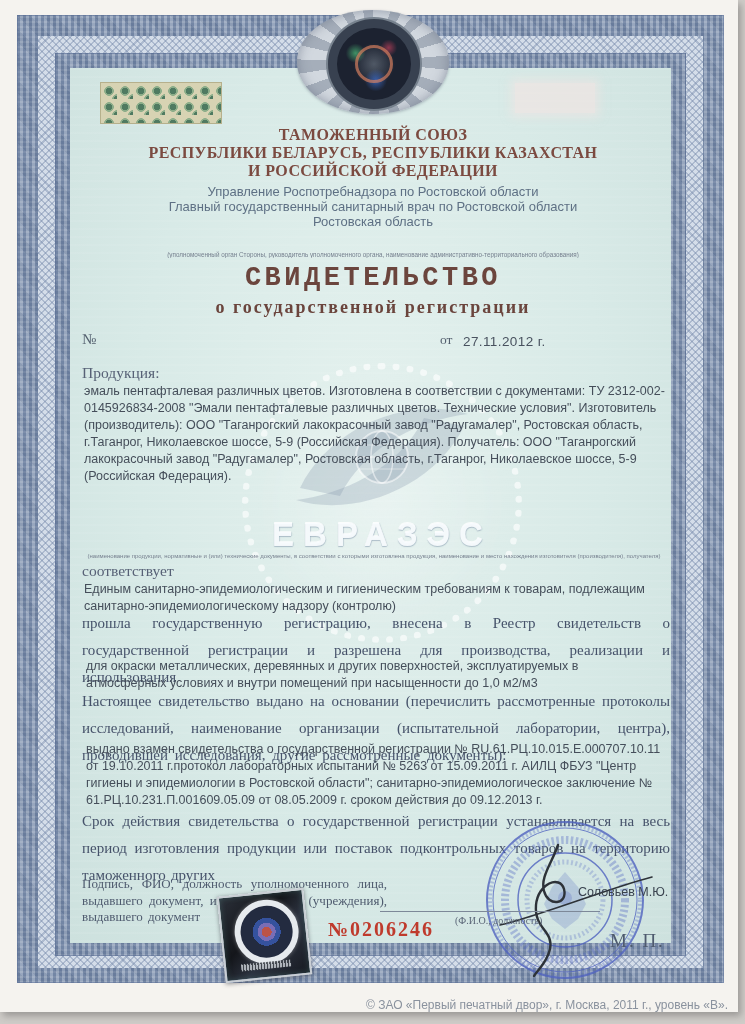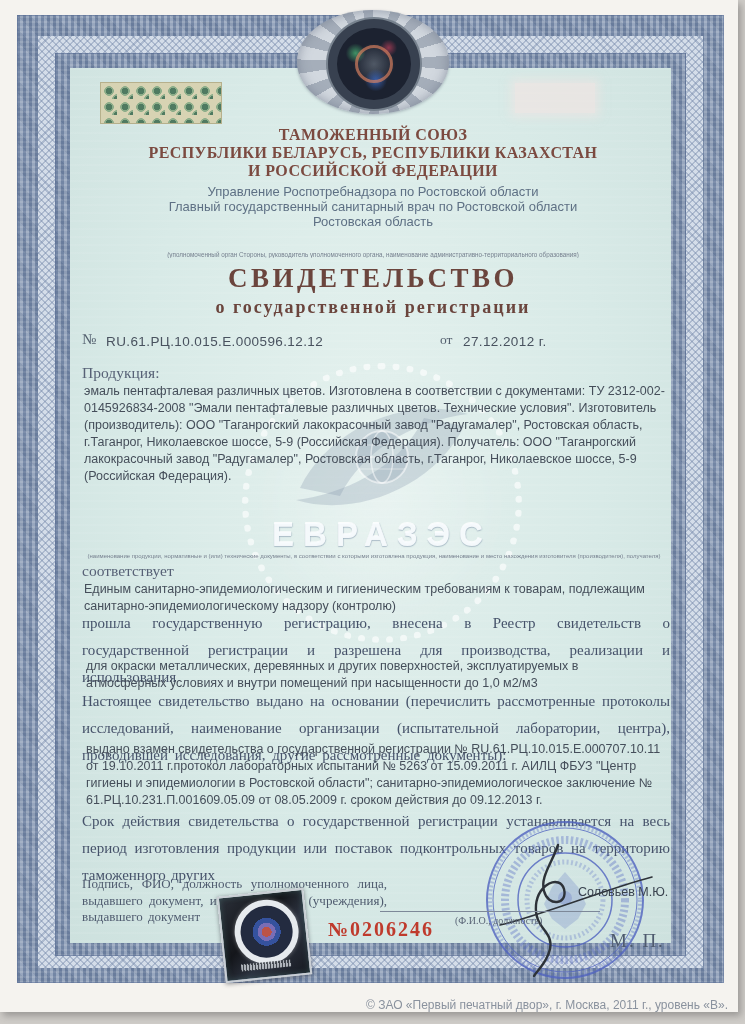--- a/index.html
+++ b/index.html
@@ -86,21 +86,21 @@
   }
   .pink-patch{
     position:absolute;left:515px;top:83px;width:80px;height:30px;
     background:rgba(248,228,226,.55);box-shadow:0 0 9px 4px rgba(248,230,228,.5);
   }
   
   .ctr{position:absolute;left:80px;width:586px;text-align:center;}
   .hdr{font-family:"Liberation Serif","DejaVu Serif",serif;font-weight:bold;font-size:16px;color:#7b4a40;letter-spacing:.4px;}
   .auth{font-size:13px;color:#5e7084;}
   .cap{font-size:6.3px;color:#76808f;white-space:nowrap;overflow:hidden;}
-  .title{font-family:Liberation Serif, serif;font-weight:bold;font-size:27px;letter-spacing:3.5px;color:#6b453d;}
+  .title{font-family:Liberation Mono, monospace;font-weight:bold;font-size:27px;letter-spacing:3.5px;color:#6b453d;}
   .subtitle{font-family:"Liberation Serif","DejaVu Serif",serif;font-weight:bold;font-size:18px;letter-spacing:2px;color:#6b453d;}
   .serif-lbl{position:absolute;font-family:"Liberation Serif","DejaVu Serif",serif;font-size:15.5px;color:#576176;}
   .serif-par{
     position:absolute;font-family:"Liberation Serif","DejaVu Serif",serif;
     font-size:15px;line-height:27px;color:#46526a;text-align:justify;word-spacing:4px;
   }
   .sans-par{position:absolute;font-size:12.5px;line-height:17px;color:#454e5a;}
   .num-serif{position:absolute;font-family:"Liberation Serif","DejaVu Serif",serif;font-size:15px;color:#535f6e;}
   .num-sans{position:absolute;font-size:13.5px;color:#49525f;letter-spacing:.4px;}
   
@@ -173,23 +173,22 @@
   <div class="ctr hdr" style="top:162px;">И РОССИЙСКОЙ ФЕДЕРАЦИИ</div>
   <div class="ctr auth" style="top:184px;">Управление Роспотребнадзора по Ростовской области</div>
   <div class="ctr auth" style="top:199px;">Главный государственный санитарный врач по Ростовской области</div>
   <div class="ctr auth" style="top:214px;">Ростовская область</div>
   <div class="ctr cap" style="top:251px;">(уполномоченный орган Стороны, руководитель уполномоченного органа, наименование административно-территориального образования)</div>
 
   <div class="ctr title" style="top:263px;">СВИДЕТЕЛЬСТВО</div>
   <div class="ctr subtitle" style="top:297px;">о государственной регистрации</div>
 
   <div class="num-serif" style="left:82px;top:331px;">№</div>
-  <div class="num-sans" style="left:106px;top:334px;">RU.61.РЦ.10.015.Е.000596.12.12</div>
   <div class="num-serif" style="left:440px;top:332px;font-size:13.5px;">от</div>
-  <div class="num-sans" style="left:463px;top:334px;">27.12.2012 г.</div>
+  <div class="num-sans" style="left:463px;top:334px;">27.11.2012 г.</div>
 
   <div class="serif-lbl" style="left:82px;top:364px;">Продукция:</div>
   <div class="sans-par" style="left:84px;top:383px;width:585px;">эмаль пентафталевая различных цветов. Изготовлена в соответствии с документами: ТУ 2312-002-0145926834-2008 "Эмали пентафталевые различных цветов. Технические условия". Изготовитель (производитель): ООО "Таганрогский лакокрасочный завод "Радугамалер", Ростовская область, г.Таганрог, Николаевское шоссе, 5-9 (Российская Федерация).  Получатель: ООО "Таганрогский лакокрасочный завод "Радугамалер", Ростовская область, г.Таганрог, Николаевское шоссе, 5-9 (Российская Федерация).</div>
   <div class="cap" style="position:absolute;left:78px;top:553px;width:592px;font-size:6px;text-align:center;">(наименование продукции, нормативные и (или) технические документы, в соответствии с которыми изготовлена продукция, наименование и место нахождения изготовителя (производителя), получателя)</div>
 
   <div class="serif-lbl" style="left:82px;top:562px;">соответствует</div>
   <div class="sans-par" style="left:84px;top:581px;width:585px;">Единым санитарно-эпидемиологическим и гигиеническим требованиям к товарам, подлежащим санитарно-эпидемиологическому надзору (контролю)</div>
 
   <div class="serif-par" style="left:82px;top:610px;width:588px;">прошла государственную регистрацию, внесена в Реестр свидетельств о государственной регистрации и разрешена для производства, реализации и использования</div>
   <div class="sans-par" style="left:86px;top:658px;width:575px;">для окраски металлических, деревянных и других поверхностей, эксплуатируемых в атмосферных условиях и внутри помещений при насыщенности до 1,0 м2/м3</div>

